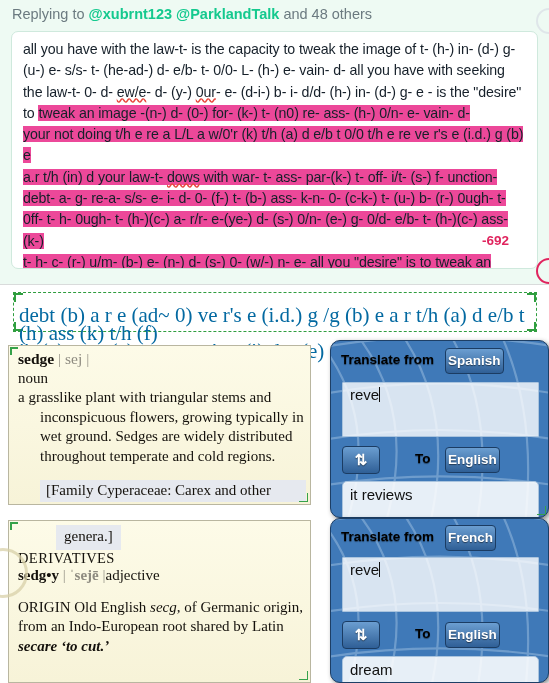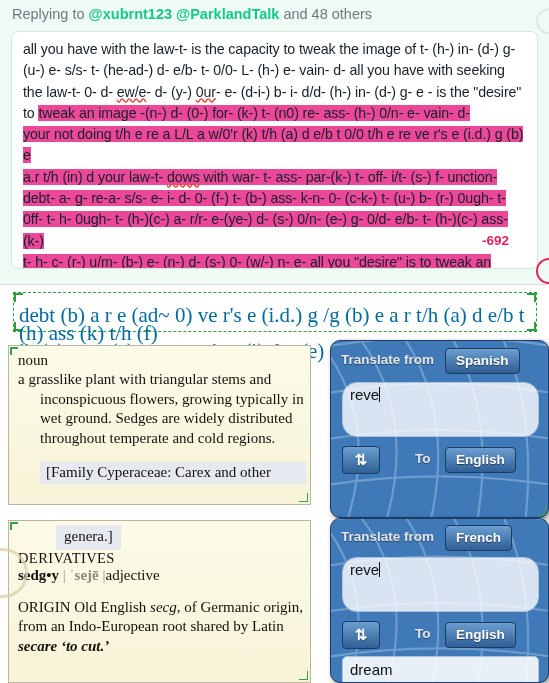--- a/index.html
+++ b/index.html
@@ -161,40 +161,40 @@
   #translate-1{left:330px;top:340px;width:219px;height:178px;}
   #translate-2{left:330px;top:518px;width:219px;height:165px;}
   .globe{
     position:absolute;left:0;top:0;width:100%;height:100%;
     opacity:.55;pointer-events:none;
   }
   .tr-row{
     position:absolute;left:0;width:100%;height:30px;
   }
   .tr-label{
-    position:absolute;font-size:13.5px;font-weight:bold;color:#e5e5e5;
+    position:absolute;font-size:13.5px;font-weight:bold;color:#000000;
     text-shadow:0 1px 1px rgba(0,0,0,.45);
     line-height:30px;
   }
   .lang-chip{
     position:absolute;
     height:24px;line-height:24px;
-    padding:0 10px;
+    padding:0 2px;
     background:linear-gradient(180deg,#6b9ed1 0%,#2f5f96 100%);
     border:1px solid #1b3c63;
     border-radius:4px;
     color:#ffffff;font-size:13.5px;font-weight:bold;
     text-shadow:0 1px 1px rgba(0,0,0,.5);
     white-space:nowrap;
   }
   .tr-input{
     position:absolute;
     background:rgba(255,255,255,.80);
     border:1px solid #aac4de;
-    border-radius:15px;
+    border-radius:1px;
     box-sizing:border-box;
     overflow:hidden;
   }
   .tr-input-text{
     position:absolute;left:7px;top:3px;
     font-family:"Liberation Sans", sans-serif;
     font-size:15px;color:#101010;
   }
   .caret{
     display:inline-block;width:1px;height:15px;
@@ -260,20 +260,26 @@
   <span class="corner-tick ct-br"></span>
   <div id="green-box-text">
     <div>debt (b) a r e (ad~ 0) ve r's e (i.d.) g /g (b) e a r t/h (a) d e/b t (h) ass (k) t/h (f)</div>
     <div>i'r (e) s ~ t   (e) a r e ve r's e (i) d g (e) g e t u (r) fxf t</div>
   </div>
 </div>
 
 <div class="dict-panel" id="dict-panel-1">
   <span class="grip-tl"></span>
   <div class="dict-body">
+    <div class="dict-head">
+      <span>sedge</span>
+      <span class="bar">|</span>
+      <span class="pron">sej</span>
+      <span class="bar">|</span>
+    </div>
     <div class="dict-pos">noun</div>
     <div class="dict-def">
       <span class="hang">a grasslike plant with triangular stems and inconspicuous flowers, growing typically in wet ground. Sedges are widely distributed throughout temperate and cold regions.</span>
     </div>
     <span class="dict-note">[Family Cyperaceae: Carex and other</span>
   </div>
   <span class="resize-grip"></span>
 </div>
 
 <div class="dict-panel" id="dict-panel-2">
@@ -321,20 +327,23 @@
   <div class="tr-input" style="left:11px;top:41px;width:197px;height:55px">
     <span class="tr-input-text"><span>reve</span><span class="caret"></span></span>
   </div>
 
   <div class="tr-row" style="top:103px">
     <span class="swap-btn" style="left:11px;top:2px">⇅</span>
     <span class="tr-label" style="left:84px">To</span>
     <span class="lang-chip" style="left:114px;top:3px">English</span>
   </div>
 
+  <div class="tr-output" style="left:11px;top:140px;width:197px;height:40px">
+    <span class="tr-output-text">it reviews</span>
+  </div>
   <span class="resize-grip"></span>
 </div>
 
 <div class="tr-widget" id="translate-2">
   <svg class="globe" viewBox="0 0 219 165" preserveAspectRatio="none">
     <g fill="none" stroke="#bcd6ee" stroke-width="2.2" opacity="0.7">
       <path d="M-30 -20 Q 60 65 10 190"></path>
       <path d="M15 -20 Q 95 65 50 190"></path>
       <path d="M62 -20 Q 132 65 96 190"></path>
       <path d="M112 -20 Q 172 65 144 190"></path>

